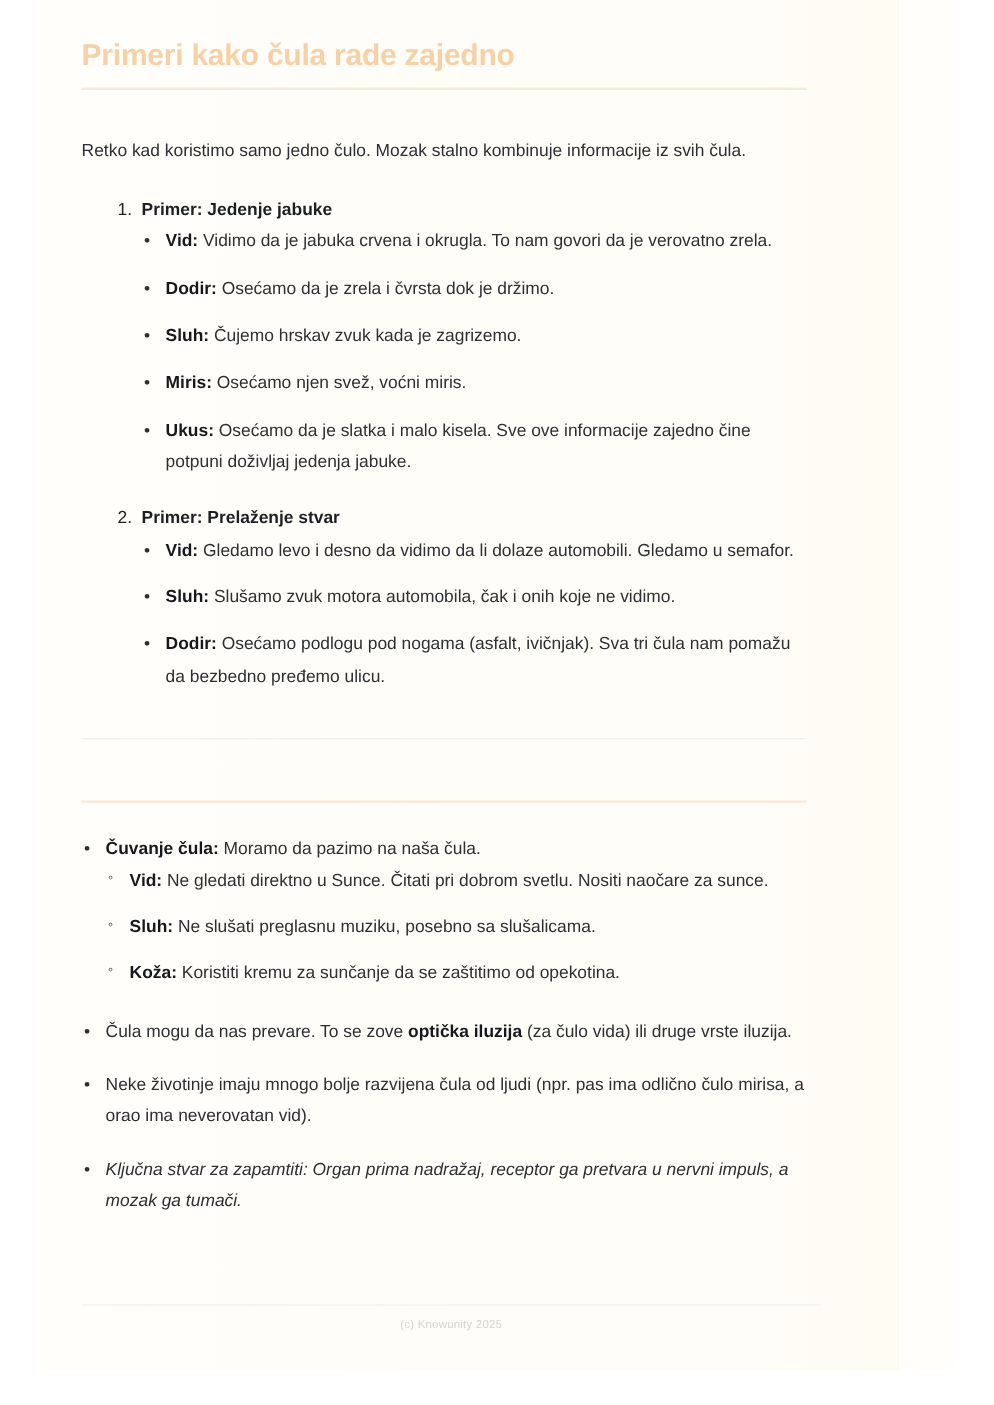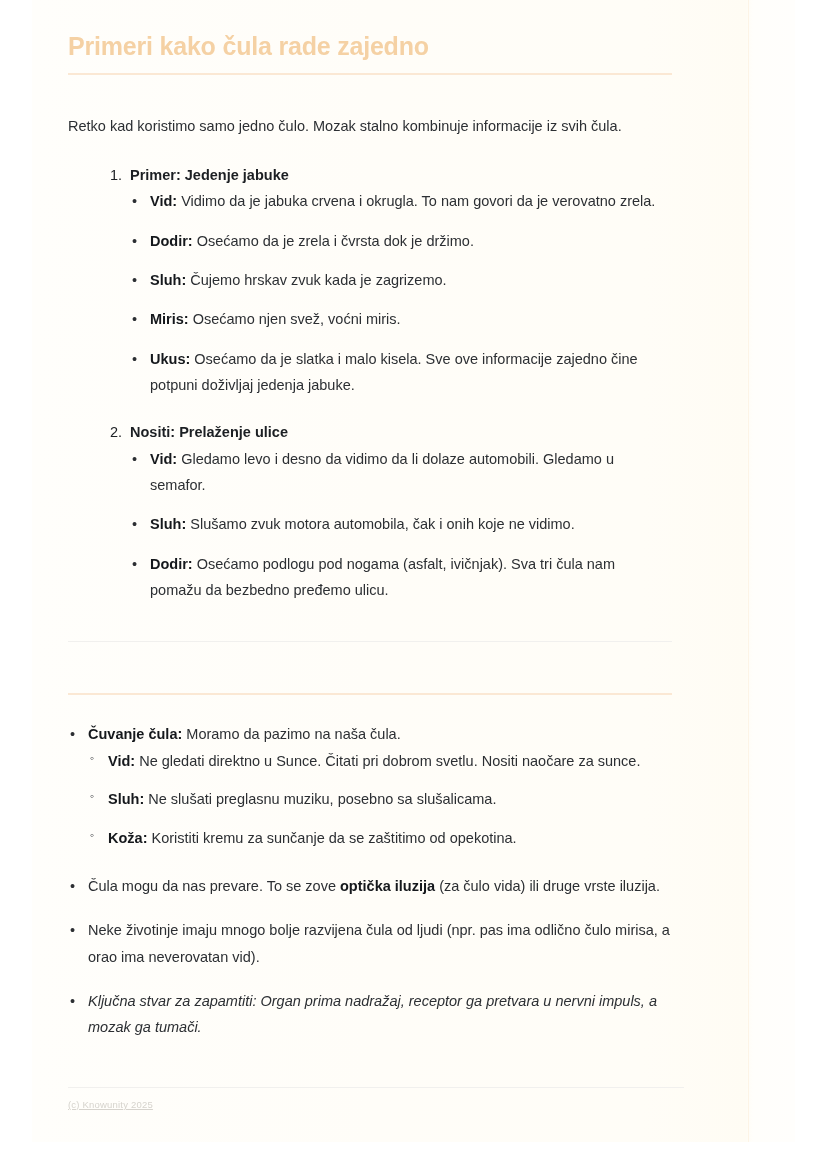--- a/index.html
+++ b/index.html
@@ -79,21 +79,21 @@
   
   .lead {
     font-size: 14.5px;
     line-height: 1.92;
     color: #2c2f33;
     text-align: justify;
     margin: 0;
   }
 
   ol.numbered {
-    margin: 16px;
+    margin: 4px;
     padding: 0 0 0 46px;
     list-style: none;
     counter-reset: item;
   }
   ol.numbered > li.num-item {
     position: relative;
     font-size: 14.5px;
     color: #1c1f23;
     line-height: 1.8;
     counter-increment: item;
@@ -151,25 +151,24 @@
   
   #footer-area {
     position: absolute;
     left: 36px;
     top: 1087px;
     width: 616px;
   }
   #footer-text {
     font-size: 9.5px;
     color: #d6d3cd;
-    text-align: left;
+    text-align: center;
     margin-top: 11px;
     padding-right: 0;
     letter-spacing: 0.2px;
-    text-decoration: underline;
   }
 </style>
 </head>
 <body>
 
 <div id="page-sheet">
 
   <div id="content">
 
     <div style="padding-top:31px;">
@@ -203,21 +202,21 @@
               <span class="term">Miris:</span><span> Osećamo njen svež, voćni miris.</span>
             </li>
             <li>
               <span class="marker">•</span>
               <span class="term">Ukus:</span><span> Osećamo da je slatka i malo kisela. Sve ove informacije zajedno čine potpuni doživljaj jedenja jabuke.</span>
             </li>
           </ul>
         </li>
 
         <li class="num-item" style="margin-top:21px;">
-          <span class="num-title">Nositi: Prelaženje ulice</span>
+          <span class="num-title">Primer: Prelaženje stvar</span>
 
           <ul class="bullets sub-list">
             <li>
               <span class="marker">•</span>
               <span class="term">Vid:</span><span> Gledamo levo i desno da vidimo da li dolaze automobili. Gledamo u semafor.</span>
             </li>
             <li>
               <span class="marker">•</span>
               <span class="term">Sluh:</span><span> Slušamo zvuk motora automobila, čak i onih koje ne vidimo.</span>
             </li>

